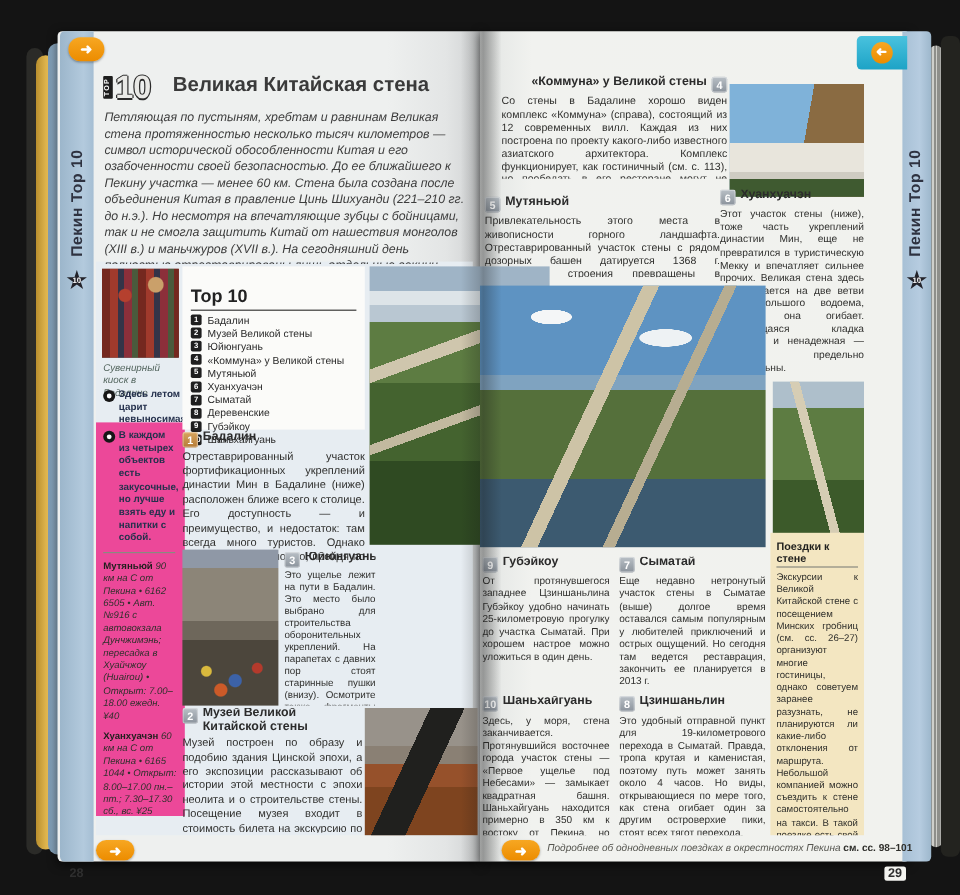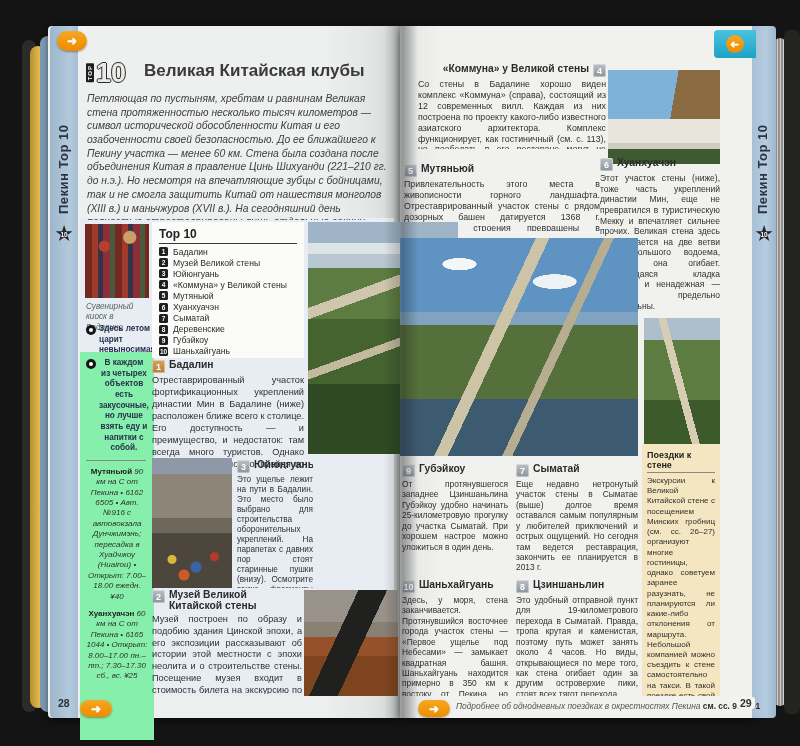--- a/index.html
+++ b/index.html
@@ -70,29 +70,29 @@
       radial-gradient(circle at 70% 18%, #caa06a 6px, transparent 7px),
       radial-gradient(circle at 30% 30%, #b5402e 5px, transparent 6px),
       repeating-linear-gradient(90deg,#74281f 0 7px,#a03a2c 7px 13px,#343448 13px 18px,#8c2f3a 18px 25px,#4a5a3c 25px 30px),
       linear-gradient(#6c2a22,#3c1e18);}
   #caption-kiosk{left:86px;top:302px;width:64px;font-size:8.2px;font-style:italic;color:#53655e;line-height:1.25;}
   .tip{display:flex;gap:3px;}
   .tip-icon{width:10px;height:10px;min-width:10px;border-radius:50%;background:#161616;position:relative;margin-top:1px;}
   .tip-icon::after{content:"";position:absolute;left:3px;top:3px;width:4px;height:4px;border-radius:50%;background:#fff;}
   .tip p{margin:0;font-size:8.2px;font-weight:bold;color:#25314d;line-height:1.3;}
   #tip1{left:86px;top:324px;width:66px;}
-  #infobox{left:80px;top:352px;width:74px;height:388px;background:#86efac;padding:6px 4px 0 6px;box-sizing:border-box;text-align:center;}
+  #infobox{left:80px;top:352px;width:74px;height:328px;background:#ec4899;padding:6px 4px 0 6px;box-sizing:border-box;}
   #tip2{width:62px;margin-bottom:6px;}
   #info-divider{border:none;border-top:1px solid #8a8a80;margin:2px 0 6px 0;width:60px;}
   .info-entry{font-size:8px;font-style:italic;color:#30302c;line-height:1.3;margin-bottom:7px;width:62px;}
   .info-entry b{font-style:normal;font-weight:bold;color:#1f1f1d;}
 
   
   #top10-box{left:152px;top:222px;width:152px;height:136px;background:#fbfbf9;padding:5px 7px;box-sizing:border-box;}
-  #top10-box h3{margin:0 0 2px 0;font-size:12px;color:#222;border-bottom:1.5px solid #3a3a3a;padding-bottom:2px;}
+  #top10-box h3{margin:12px 0 2px 0;font-size:15px;color:#222;border-bottom:1.5px solid #3a3a3a;padding-bottom:2px;}
   .t10-row{display:flex;align-items:center;gap:5px;height:11.1px;}
   .mini-num{width:9px;height:9px;min-width:9px;background:#1f1f1f;color:#fff;font-size:6.5px;font-weight:bold;
     display:flex;align-items:center;justify-content:center;border-radius:1.5px;}
   .t10-row span.lbl{font-size:8.6px;color:#2a2a2a;white-space:nowrap;}
 
   
   .badge{width:13px;height:13px;min-width:13px;border-radius:2px;color:#fff;font-size:9px;font-weight:bold;
     display:flex;align-items:center;justify-content:center;
     background:linear-gradient(#b9c0c6,#8b939c);box-shadow:inset 0 0 0 1px rgba(255,255,255,.4);}
   .badge.tan{background:linear-gradient(#d8a55e,#b57c38);}
@@ -151,21 +151,21 @@
   #sec-simatai{left:516px;top:464px;width:122px;height:112px;overflow:hidden;}
   #sec-shanhaiguan{left:402px;top:580px;width:106px;height:116px;overflow:hidden;}
   #sec-jinshanling{left:516px;top:580px;width:122px;height:116px;overflow:hidden;}
   .small-sec .sec-body{font-size:8.4px;line-height:1.24;}
 
   #sidebar-trips{left:642px;top:444px;width:78px;height:252px;background:#f3e6c1;padding:6px 5px;box-sizing:border-box;overflow:hidden;}
   #sidebar-trips h4{margin:0 0 3px 0;font-size:9px;color:#1f1f1d;border-bottom:1px solid #8a8a80;padding-bottom:2px;}
   #sidebar-trips p{margin:0;font-size:8px;line-height:1.28;color:#30302c;text-align:justify;}
 
   
-  .pagenum{font-size:10.5px;font-weight:bold;color:#2e2e2e;}
+  .pagenum{font-size:10.5px;font-weight:bold;color:#2e2e2e;margin-top:25px;}
   #pagenum-left{left:58px;top:697px;}
   #footer-arrow-left{left:80px;top:700px;width:32px;height:17px;}
   #footer-arrow-right{left:418px;top:700px;width:32px;height:17px;}
   #footer-note{left:456px;top:701px;width:280px;font-size:8.4px;font-style:italic;color:#55554f;white-space:nowrap;}
   #footer-note b{font-style:normal;color:#2e2e2a;}
   #pagenum-right{left:737px;top:697px;background:#f4f4f0;padding:0 3px;border-radius:2px;}
 </style>
 </head>
 <body>
 
@@ -199,21 +199,21 @@
       <span>➜</span>
     </div>
 </div>
 
 <div class="abs" id="content-bg-left"></div>
 
 <div class="abs" id="top10-logo">
   <span class="t">TOP</span>
   <span class="n">10</span>
 </div>
-<div class="abs" id="page-title">Великая Китайская клубы</div>
+<div class="abs" id="page-title">Великая Китайская стена</div>
 <div class="abs" id="intro">Петляющая по пустыням, хребтам и равнинам Великая стена протяженностью несколько тысяч километров — символ исторической обособленности Китая и его озабоченности своей безопасностью. До ее ближайшего к Пекину участка — менее 60 км. Стена была создана после объединения Китая в правление Цинь Шихуанди (221–210 гг. до н.э.). Но несмотря на впечатляющие зубцы с бойницами, так и не смогла защитить Китай от нашествия монголов (XIII в.) и маньчжуров (XVII в.). На сегодняшний день полностью отреставрированы лишь отдельные секции разрушающейся стены. Из Пекина можно добраться до четырех из них (Бадалин, Мутаньюй, Хуанхуачэн и Сыматай).</div>
 
 <div class="abs" id="photo-kiosk"></div>
 <div class="abs" id="caption-kiosk">Сувенирный киоск в Бадалине</div>
 
 <div class="abs tip" id="tip1">
   <span class="tip-icon"></span>
   <p>Здесь летом царит невыносимая жара (возьмите крем и запасы воды), а зимой бывает очень холодно.</p>
 </div>
 

